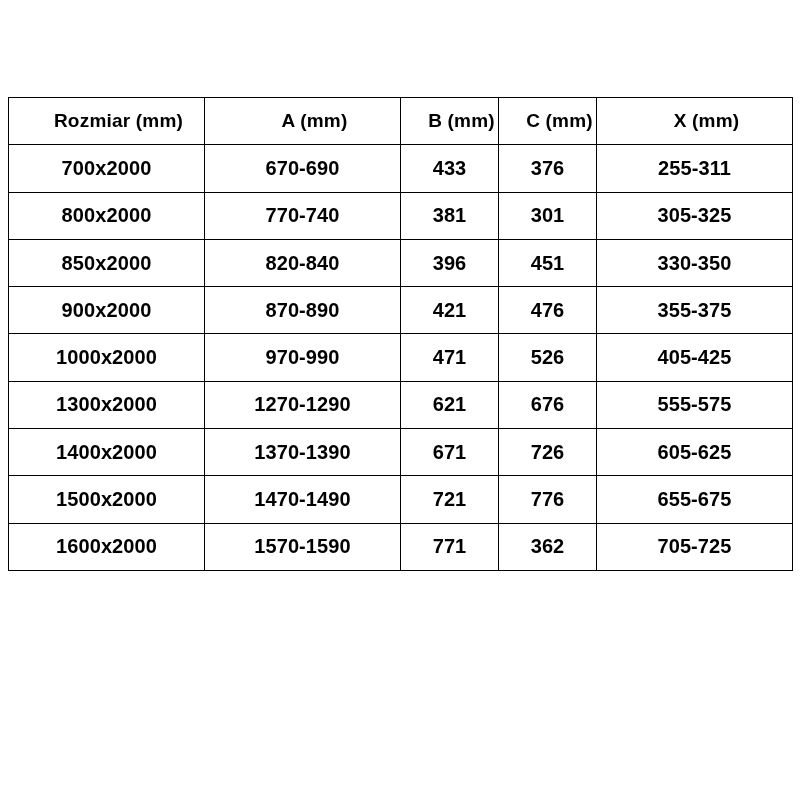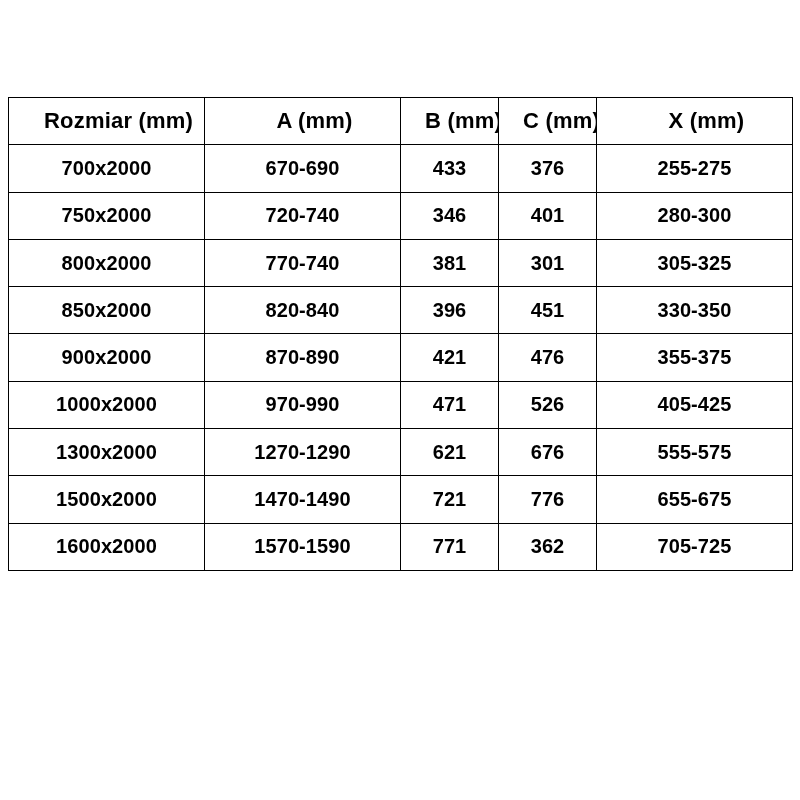--- a/index.html
+++ b/index.html
@@ -35,21 +35,21 @@
     border: 1px solid #000000;
     text-align: center;
     vertical-align: middle;
     font-weight: bold;
     padding: 0;
     height: 46.3px;
     white-space: nowrap;
     overflow: hidden;
   }
   table.size-table th {
-    font-size: 22px;
+    font-size: 19px;
     letter-spacing: 0.2px;
     padding-left: 24px;
   }
   table.size-table td {
     font-size: 20px;
     letter-spacing: 0.1px;
   }
   col.c0 { width: 196px; }
   col.c1 { width: 196px; }
   col.c2 { width: 98px; }
@@ -77,28 +77,21 @@
           <th>C (mm)</th>
           <th>X (mm)</th>
         </tr>
       </thead>
       <tbody>
         <tr>
           <td>700x2000</td>
           <td>670-690</td>
           <td>433</td>
           <td>376</td>
-          <td>255-275</td>
-        </tr>
-        <tr>
-          <td>750x2000</td>
-          <td>720-740</td>
-          <td>346</td>
-          <td>401</td>
-          <td>280-300</td>
+          <td>255-311</td>
         </tr>
         <tr>
           <td>800x2000</td>
           <td>770-740</td>
           <td>381</td>
           <td>301</td>
           <td>305-325</td>
         </tr>
         <tr>
           <td>850x2000</td>
@@ -122,20 +115,27 @@
           <td>405-425</td>
         </tr>
         <tr>
           <td>1300x2000</td>
           <td>1270-1290</td>
           <td>621</td>
           <td>676</td>
           <td>555-575</td>
         </tr>
         <tr>
+          <td>1400x2000</td>
+          <td>1370-1390</td>
+          <td>671</td>
+          <td>726</td>
+          <td>605-625</td>
+        </tr>
+        <tr>
           <td>1500x2000</td>
           <td>1470-1490</td>
           <td>721</td>
           <td>776</td>
           <td>655-675</td>
         </tr>
         <tr>
           <td>1600x2000</td>
           <td>1570-1590</td>
           <td>771</td>

